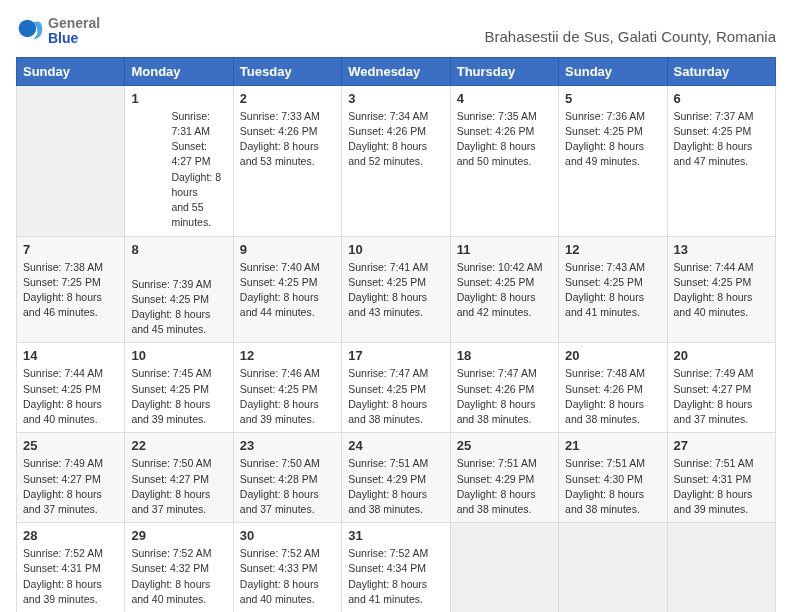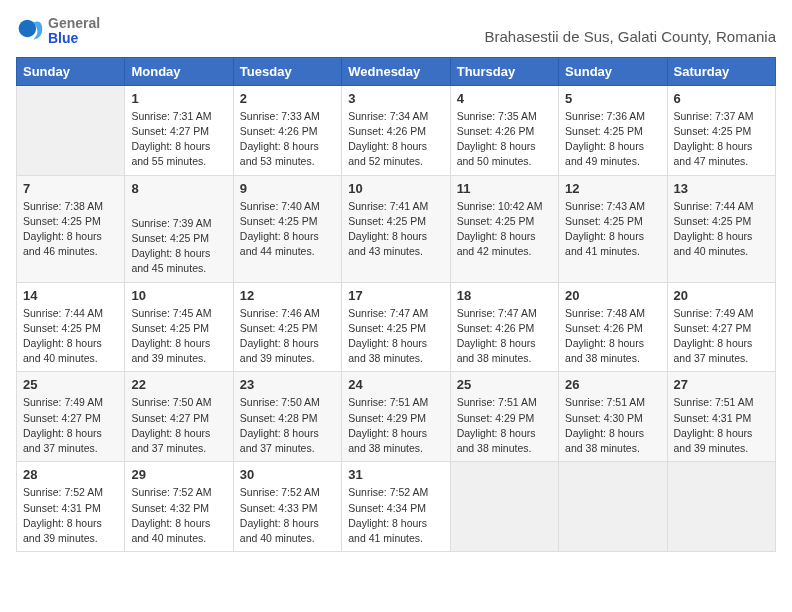--- a/index.html
+++ b/index.html
@@ -121,21 +121,21 @@
         <th>Thursday</th>
         <th>Sunday</th>
         <th>Saturday</th>
       </tr>
   </thead>
   <tbody id="calendar-body">
   <tr>
         <td class="empty-cell"></td>
         <td>
           <span class="day-number">1</span>
-          <div class="day-info" style="white-space: pre-line;">Sunrise: 7:31 AM
+          <div class="day-info" style="white-space: pre-line; margin-left: 40px;">Sunrise: 7:31 AM
 Sunset: 4:27 PM
 Daylight: 8 hours
 and 55 minutes.</div>
         </td>
         <td>
           <span class="day-number">2</span>
           <div class="day-info" style="white-space: pre-line;">Sunrise: 7:33 AM
 Sunset: 4:26 PM
 Daylight: 8 hours
 and 53 minutes.</div>
@@ -166,21 +166,21 @@
           <div class="day-info" style="white-space: pre-line;">Sunrise: 7:37 AM
 Sunset: 4:25 PM
 Daylight: 8 hours
 and 47 minutes.</div>
         </td>
       </tr>
       <tr>
         <td>
           <span class="day-number">7</span>
           <div class="day-info" style="white-space: pre-line;">Sunrise: 7:38 AM
-Sunset: 4:25 PM
+Sunset: 7:25 PM
 Daylight: 8 hours
 and 46 minutes.</div>
         </td>
         <td>
           <span class="day-number">8</span>
           <div class="day-info" style="white-space: pre-line; margin-top: 20px;">Sunrise: 7:39 AM
 Sunset: 4:25 PM
 Daylight: 8 hours
 and 45 minutes.</div>
         </td>
@@ -301,21 +301,21 @@
 and 38 minutes.</div>
         </td>
         <td>
           <span class="day-number">25</span>
           <div class="day-info" style="white-space: pre-line;">Sunrise: 7:51 AM
 Sunset: 4:29 PM
 Daylight: 8 hours
 and 38 minutes.</div>
         </td>
         <td>
-          <span class="day-number">26</span>
+          <span class="day-number">21</span>
           <div class="day-info" style="white-space: pre-line;">Sunrise: 7:51 AM
 Sunset: 4:30 PM
 Daylight: 8 hours
 and 38 minutes.</div>
         </td>
         <td>
           <span class="day-number">27</span>
           <div class="day-info" style="white-space: pre-line;">Sunrise: 7:51 AM
 Sunset: 4:31 PM
 Daylight: 8 hours

